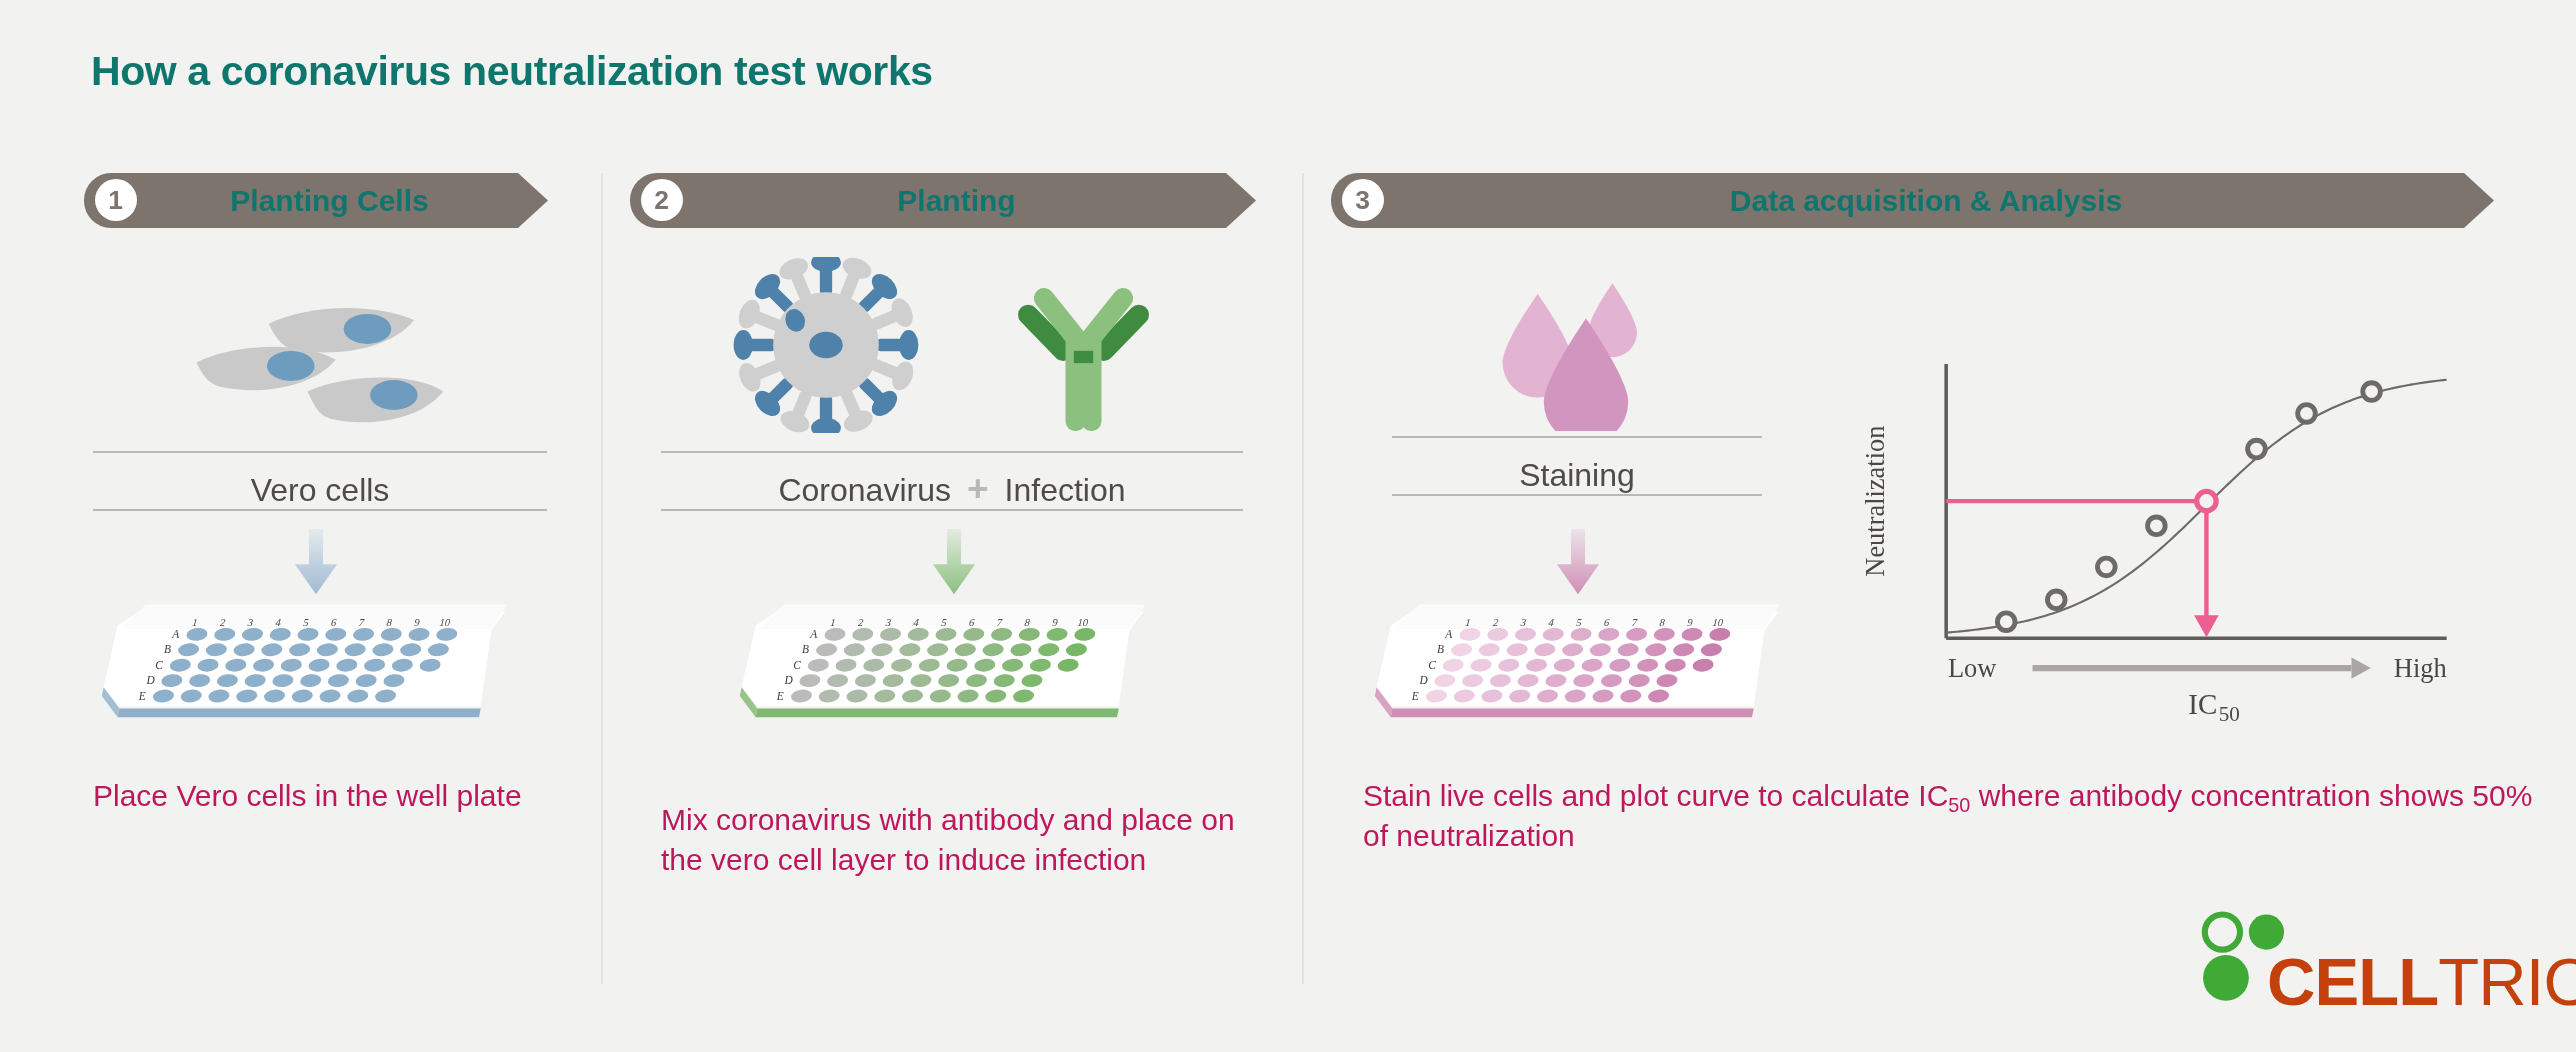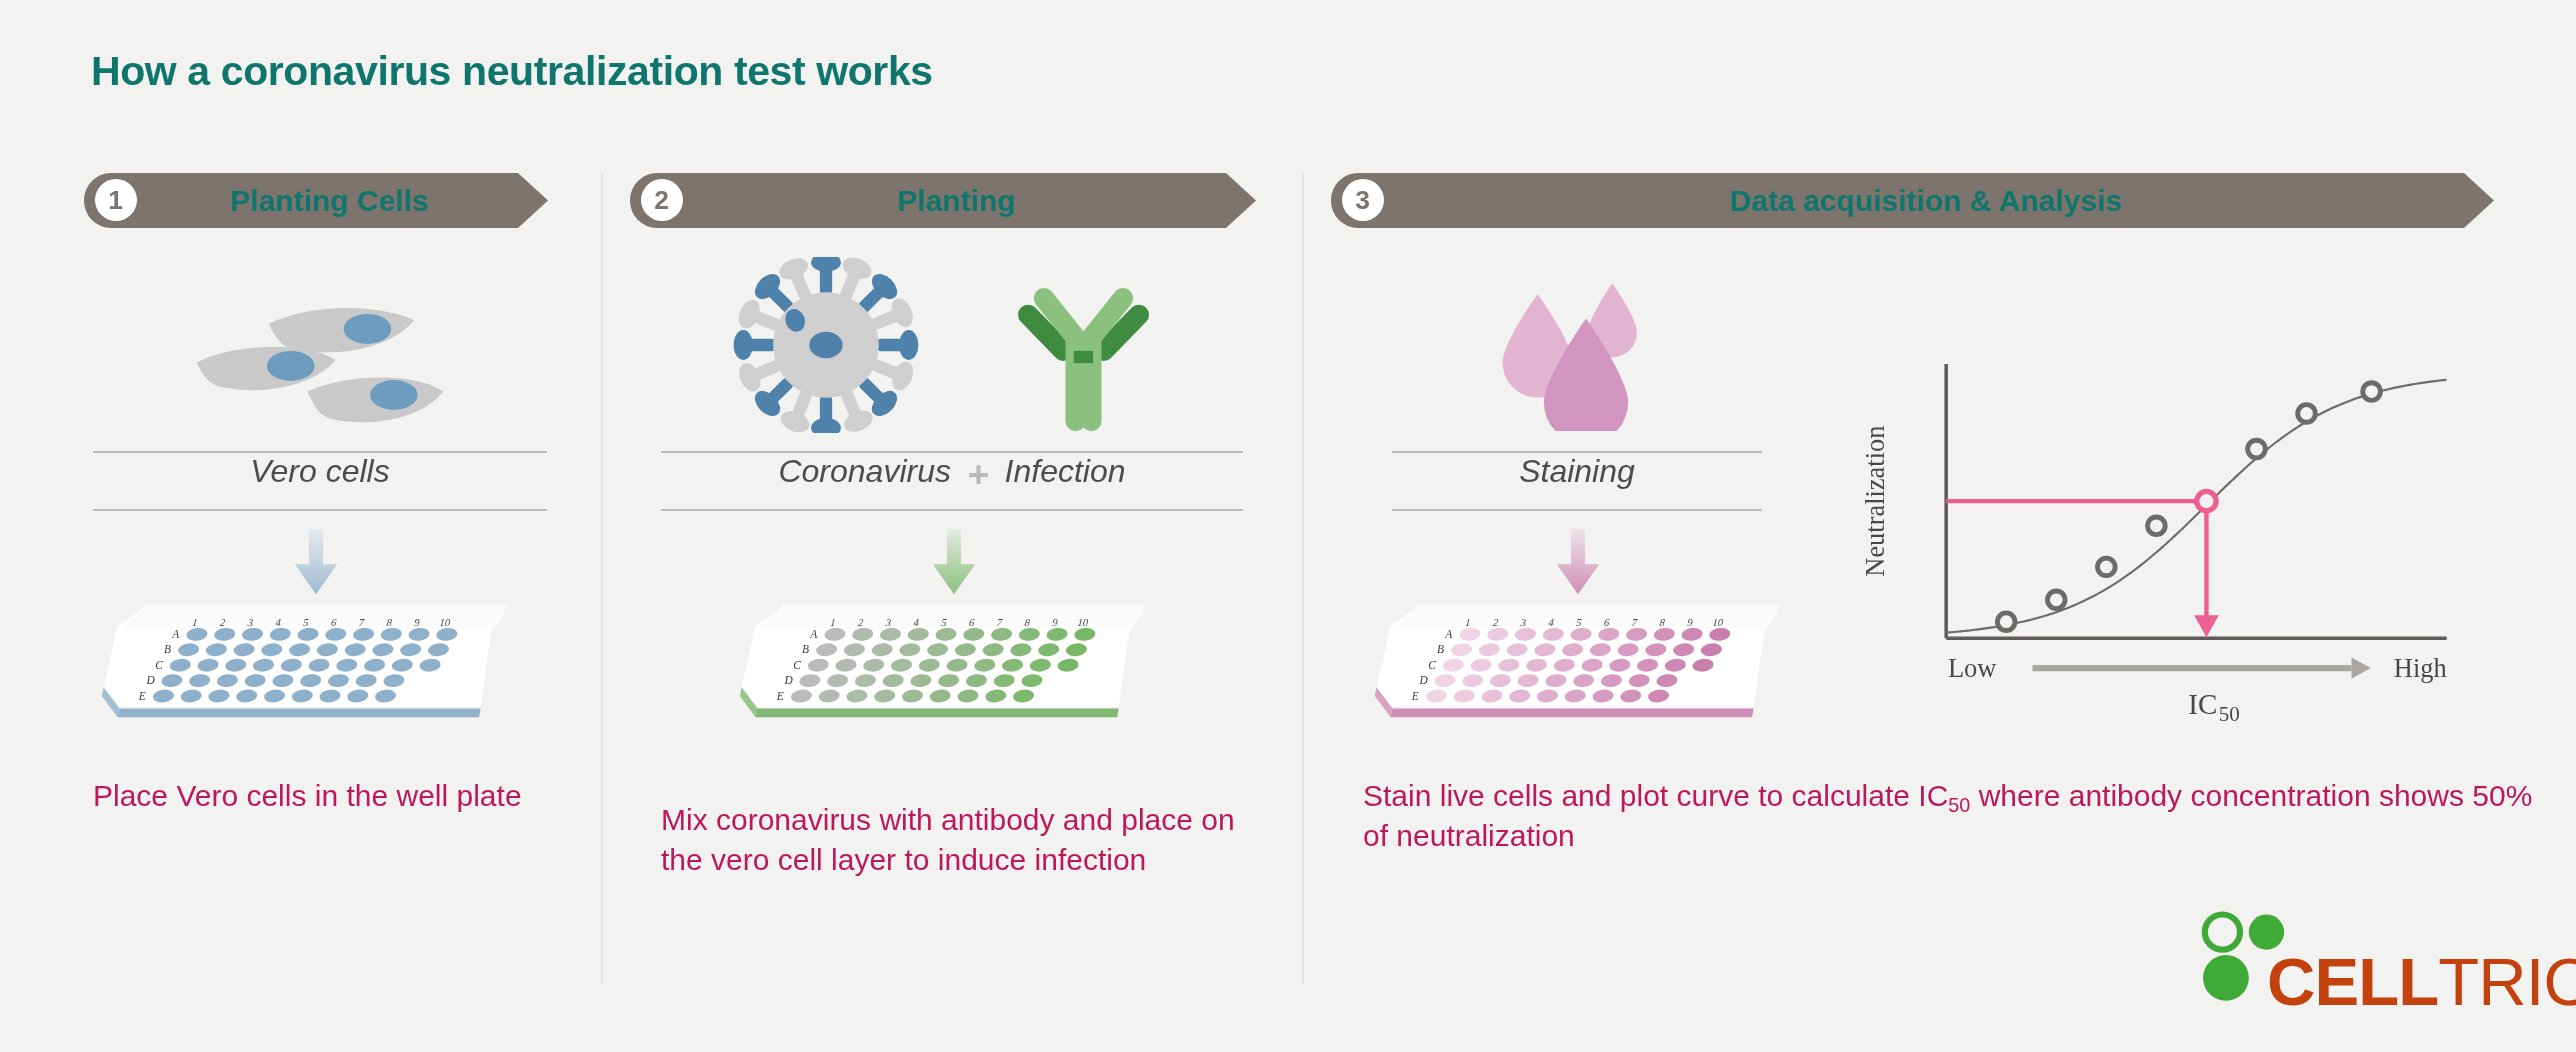--- a/index.html
+++ b/index.html
@@ -107,30 +107,29 @@
   #illo-anti   { left: 1000px; top: 260px; width: 167px; height: 172px; }
   #illo-drops  { left: 1489px; top: 264px; width: 194px; height: 167px; }
 
   
   .label-band {
     position: absolute;
     border-top: 2.6px solid #b9b9b7;
     border-bottom: 2.6px solid #b9b9b7;
     height: 56px;
     display: flex;
-    align-items: flex-start;
+    align-items: flex-end;
     justify-content: center;
     font-size: 32px;
     color: #4f4b48;
     white-space: nowrap;
-    font-style: italic;
   }
   #label-band-1 { left: 93px;  top: 451px; width: 454px; }
   #label-band-2 { left: 661px;  top: 451px; width: 582px; }
-  #label-band-3 { left: 1392px; top: 451px; width: 370px; }
+  #label-band-3 { left: 1392px; top: 436px; width: 370px; }
   .plus-sign {
     display: inline-block;
     margin: 0 16px;
     color: #b9b9b7;
     font-size: 37px;
     font-weight: bold;
     position: relative;
     top: 0.9px;
   }
 

